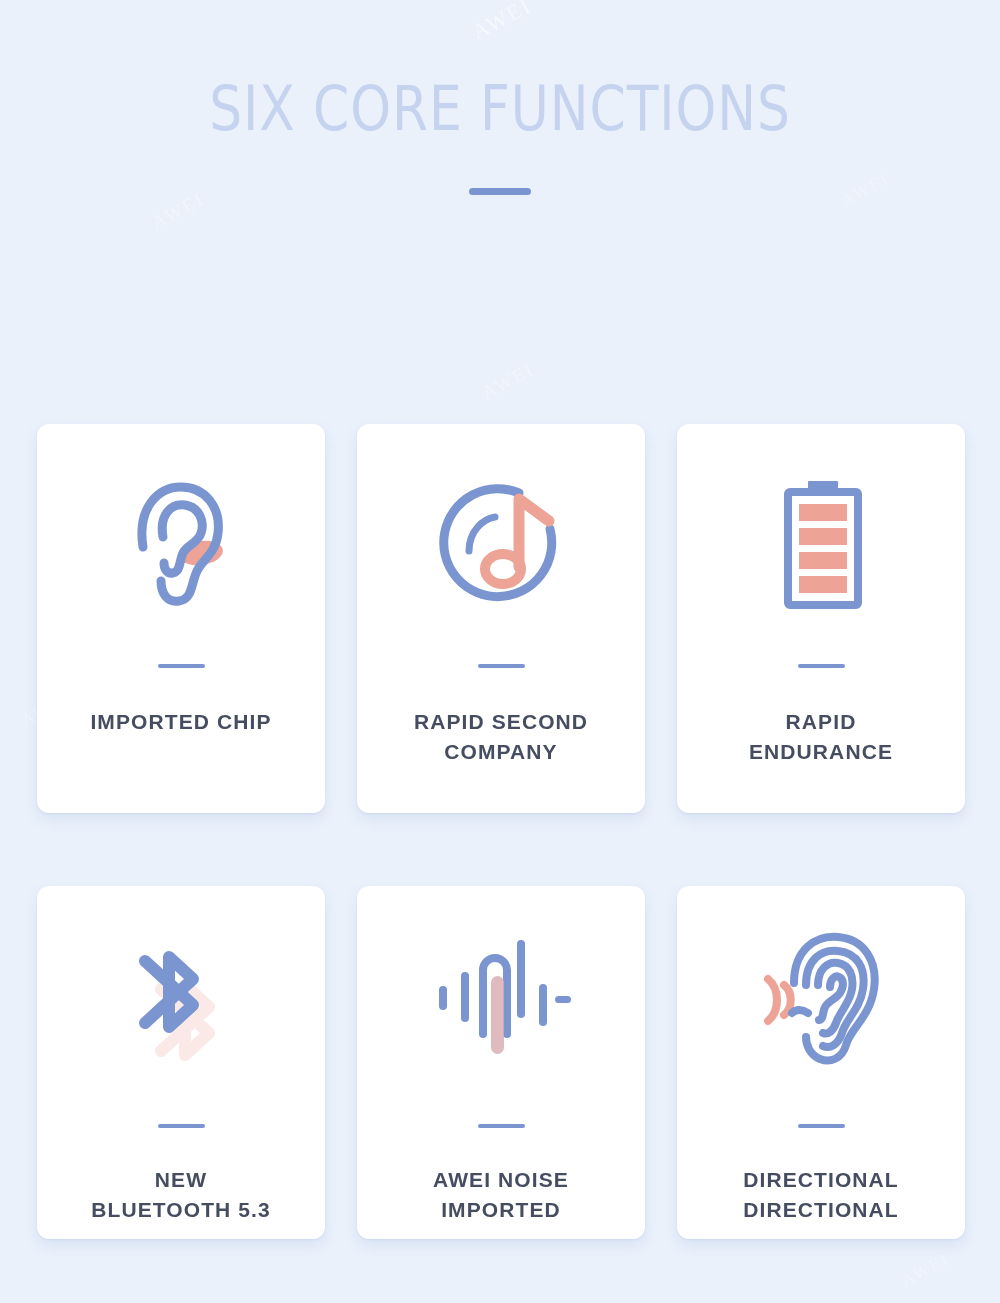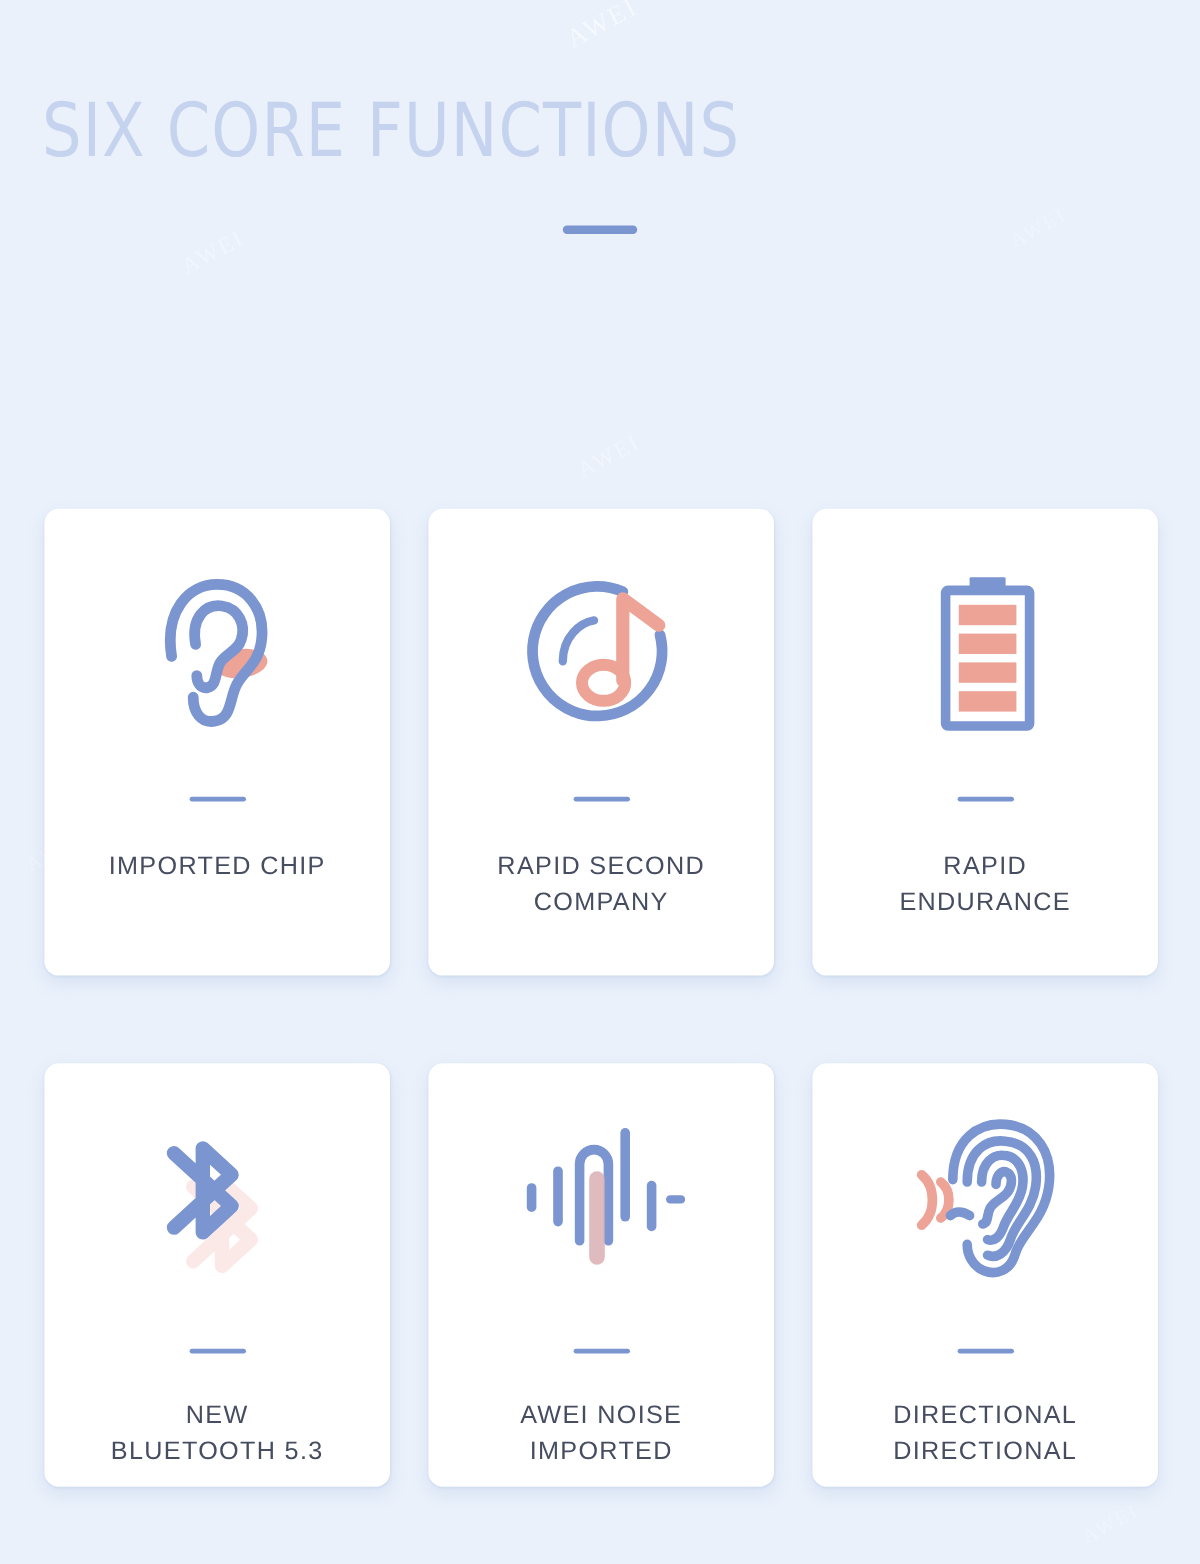--- a/index.html
+++ b/index.html
@@ -40,21 +40,21 @@
     position: relative;
     z-index: 1;
     width: 1000px;
     height: 1303px;
     box-sizing: border-box;
   }
 
   
   .header {
     padding-top: 78px;
-    text-align: left;
+    text-align: center;
   }
   .page-title {
     margin: 0;
     font-size: 62px;
     line-height: 1;
     font-weight: 400;
     letter-spacing: 1px;
     color: #c6d3ef;
     font-family: "DejaVu Sans Condensed", "Liberation Sans Narrow", "Liberation Sans", sans-serif;
     transform: scaleX(0.93);
@@ -101,21 +101,21 @@
   .card-rule {
     width: 47px;
     height: 4px;
     border-radius: 2px;
     background: #7b95d1;
     margin-top: 44px;
   }
   .card-label {
     margin-top: 39px;
     font-size: 21px;
-    font-weight: normal;
+    font-weight: bold;
     letter-spacing: 1.1px;
     line-height: 1.42;
     color: #464d61;
     text-align: center;
     padding: 0 14px;
   }
   
   .card.row2 { padding-top: 36px; margin-top: 36px; }
   .card.row2 .card-rule { margin-top: 52px; }
   .card.row2 .card-label { margin-top: 37px; }

